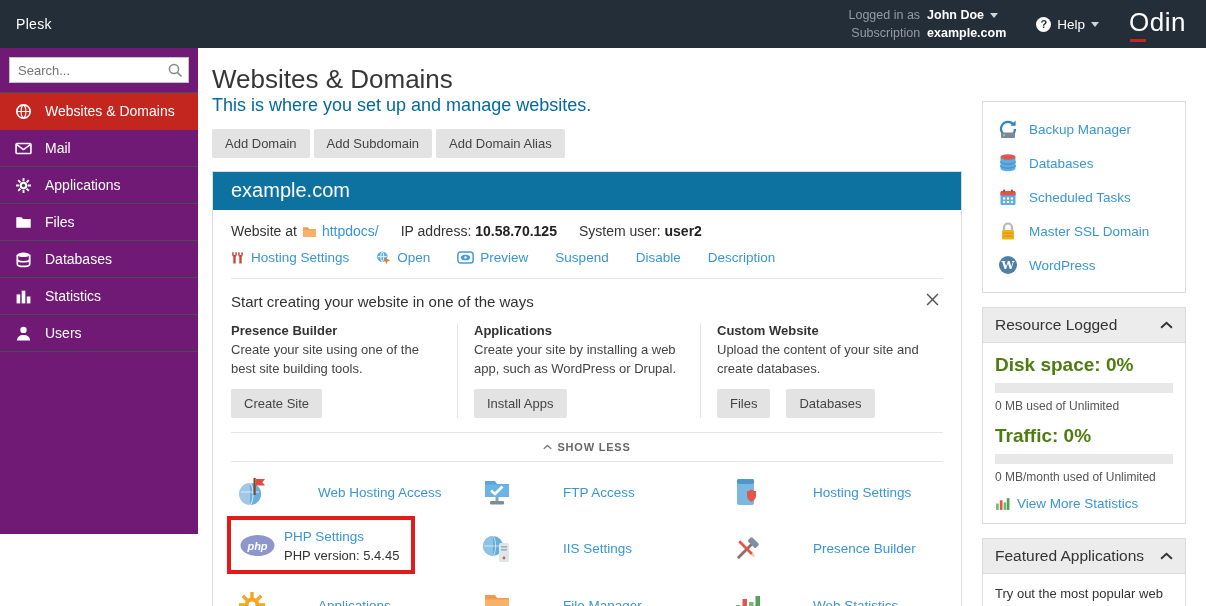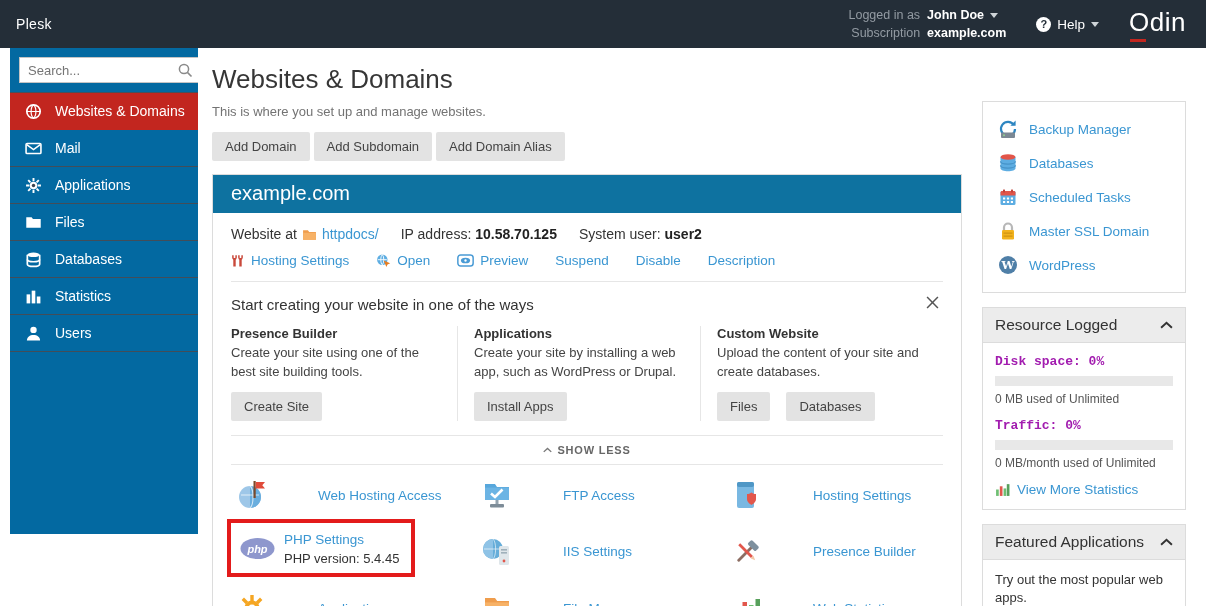--- a/index.html
+++ b/index.html
@@ -14,34 +14,34 @@
   .login-info { display:grid; grid-template-columns:auto auto; column-gap:7px; row-gap:1px; font-size:12.5px; line-height:1.3; }
   .li-label { color:#939ba3; text-align:right; }
   .li-value { color:#fff; font-weight:bold; display:flex; align-items:center; }
   .caret { display:inline-block; width:0; height:0; border-left:4px solid transparent; border-right:4px solid transparent; border-top:5px solid #cfd4d8; margin-left:6px; }
   .help { display:flex; align-items:center; margin-left:30px; font-size:13.5px; cursor:pointer; }
   .help-circle { width:15px; height:15px; border-radius:50%; background:#fff; color:#242e38; font-size:11px; font-weight:bold; display:flex; align-items:center; justify-content:center; margin-right:6px; }
   .odin { font-size:26px; font-weight:400; letter-spacing:.5px; margin:0 20px 0 30px; position:relative; padding-bottom:4px; }
   .odin::after { content:""; position:absolute; left:1px; bottom:0; width:16px; height:3px; background:#c2261f; }
 
   
-  .sidebar { position:absolute; top:48px; left:10px; width:198px; height:486px; background:#0369a1; }
+  .sidebar { position:absolute; top:48px; left:0; width:198px; height:486px; background:#701a75; }
   .search-wrap { position:relative; margin:9px; }
   .search-wrap input { width:100%; height:26px; border:1px solid #c4c4c4; background:#fff; font-size:13px; padding:3px 26px 3px 8px; color:#333; font-family:inherit; outline:none; }
   .search-wrap .sicon { position:absolute; right:6px; top:5px; }
   .nav { border-top:1px solid #46505c; }
   .nav-item { height:37px; display:flex; align-items:center; padding-left:15px; color:#fff; font-size:14px; cursor:pointer; border-bottom:1px solid #434d58; }
   .nav-item .nicon { width:17px; height:17px; margin-right:13px; display:flex; align-items:center; justify-content:center; flex:none; }
   .nav-item.active { background:#c2261f; border-bottom-color:#c2261f; }
 
   
   .main { position:absolute; top:48px; left:198px; width:1008px; height:558px; background:#fff; overflow:hidden; }
   .main-inner { padding:16px 0 0 14px; }
   h1.page-title { font-size:26px; font-weight:400; color:#363636; }
-  .page-subtitle { font-size:13px; color:#737373; margin-top:9px; }
+  .page-subtitle { font-size:18px; color:#0369a1; }
   .actions-row { margin-top:13px; width:858px; display:flex; align-items:center; }
   .btn { background:#e3e3e3; border:none; border-radius:2px; color:#444; font-size:13px; font-family:inherit; padding:7px 13px; margin-right:4px; cursor:pointer; }
   .actions-right { margin-left:auto; display:flex; }
   .sq-btn { background:#e3e3e3; border:none; border-radius:2px; width:36px; height:29px; margin-left:6px; display:flex; align-items:center; justify-content:center; color:#777; font-size:14px; cursor:pointer; }
 
   
   .card { margin-top:13px; width:750px; border:1px solid #dcdcdc; background:#fff; }
   .card-header { background:#0e72a0; color:#fff; font-size:20px; padding:7px 18px 8px; }
   .card-body { padding:0 18px; }
   .info-row { padding-top:13px; font-size:14px; color:#333; display:flex; align-items:center; }
@@ -79,21 +79,21 @@
   
   .rightcol { position:absolute; top:101px; left:982px; width:204px; }
   .panel { border:1px solid #dcdcdc; background:#fff; margin-bottom:14px; }
   .shortcut-list { padding:10px 14px; }
   .shortcut { display:flex; align-items:center; padding:7px 0; cursor:pointer; }
   .shortcut .ricon { width:22px; display:flex; justify-content:center; flex:none; margin-right:10px; }
   .shortcut .rlabel { color:#3a96d2; font-size:13.5px; }
   .panel-header { background:#ececec; border-bottom:1px solid #dcdcdc; padding:8px 12px; font-size:15.5px; color:#333; display:flex; align-items:center; cursor:pointer; }
   .panel-header svg { margin-left:auto; }
   .panel-body { padding:11px 12px 12px; }
-  .ru-label { font-size:13px; font-weight:bold; color:#a21caf;font-family:Liberation Mono, monospace; }
+  .ru-label { font-size:19px; font-weight:bold; color:#4d7c0f; }
   .ru-bar { height:10px; background:#e8e8e8; margin:7px 0 6px; }
   .ru-fill { height:100%; width:0%; background:#8cc974; }
   .ru-cap { font-size:12px; color:#555; margin-bottom:12px; }
   .ru-link { display:flex; align-items:center; font-size:13.5px; color:#3a96d2; text-decoration:none; margin-top:2px; cursor:pointer; }
   .ru-link .ricon { margin-right:7px; display:flex; }
   .fa-text { font-size:13px; color:#333; line-height:1.4; }
 </style>
 </head>
 <body>
 

